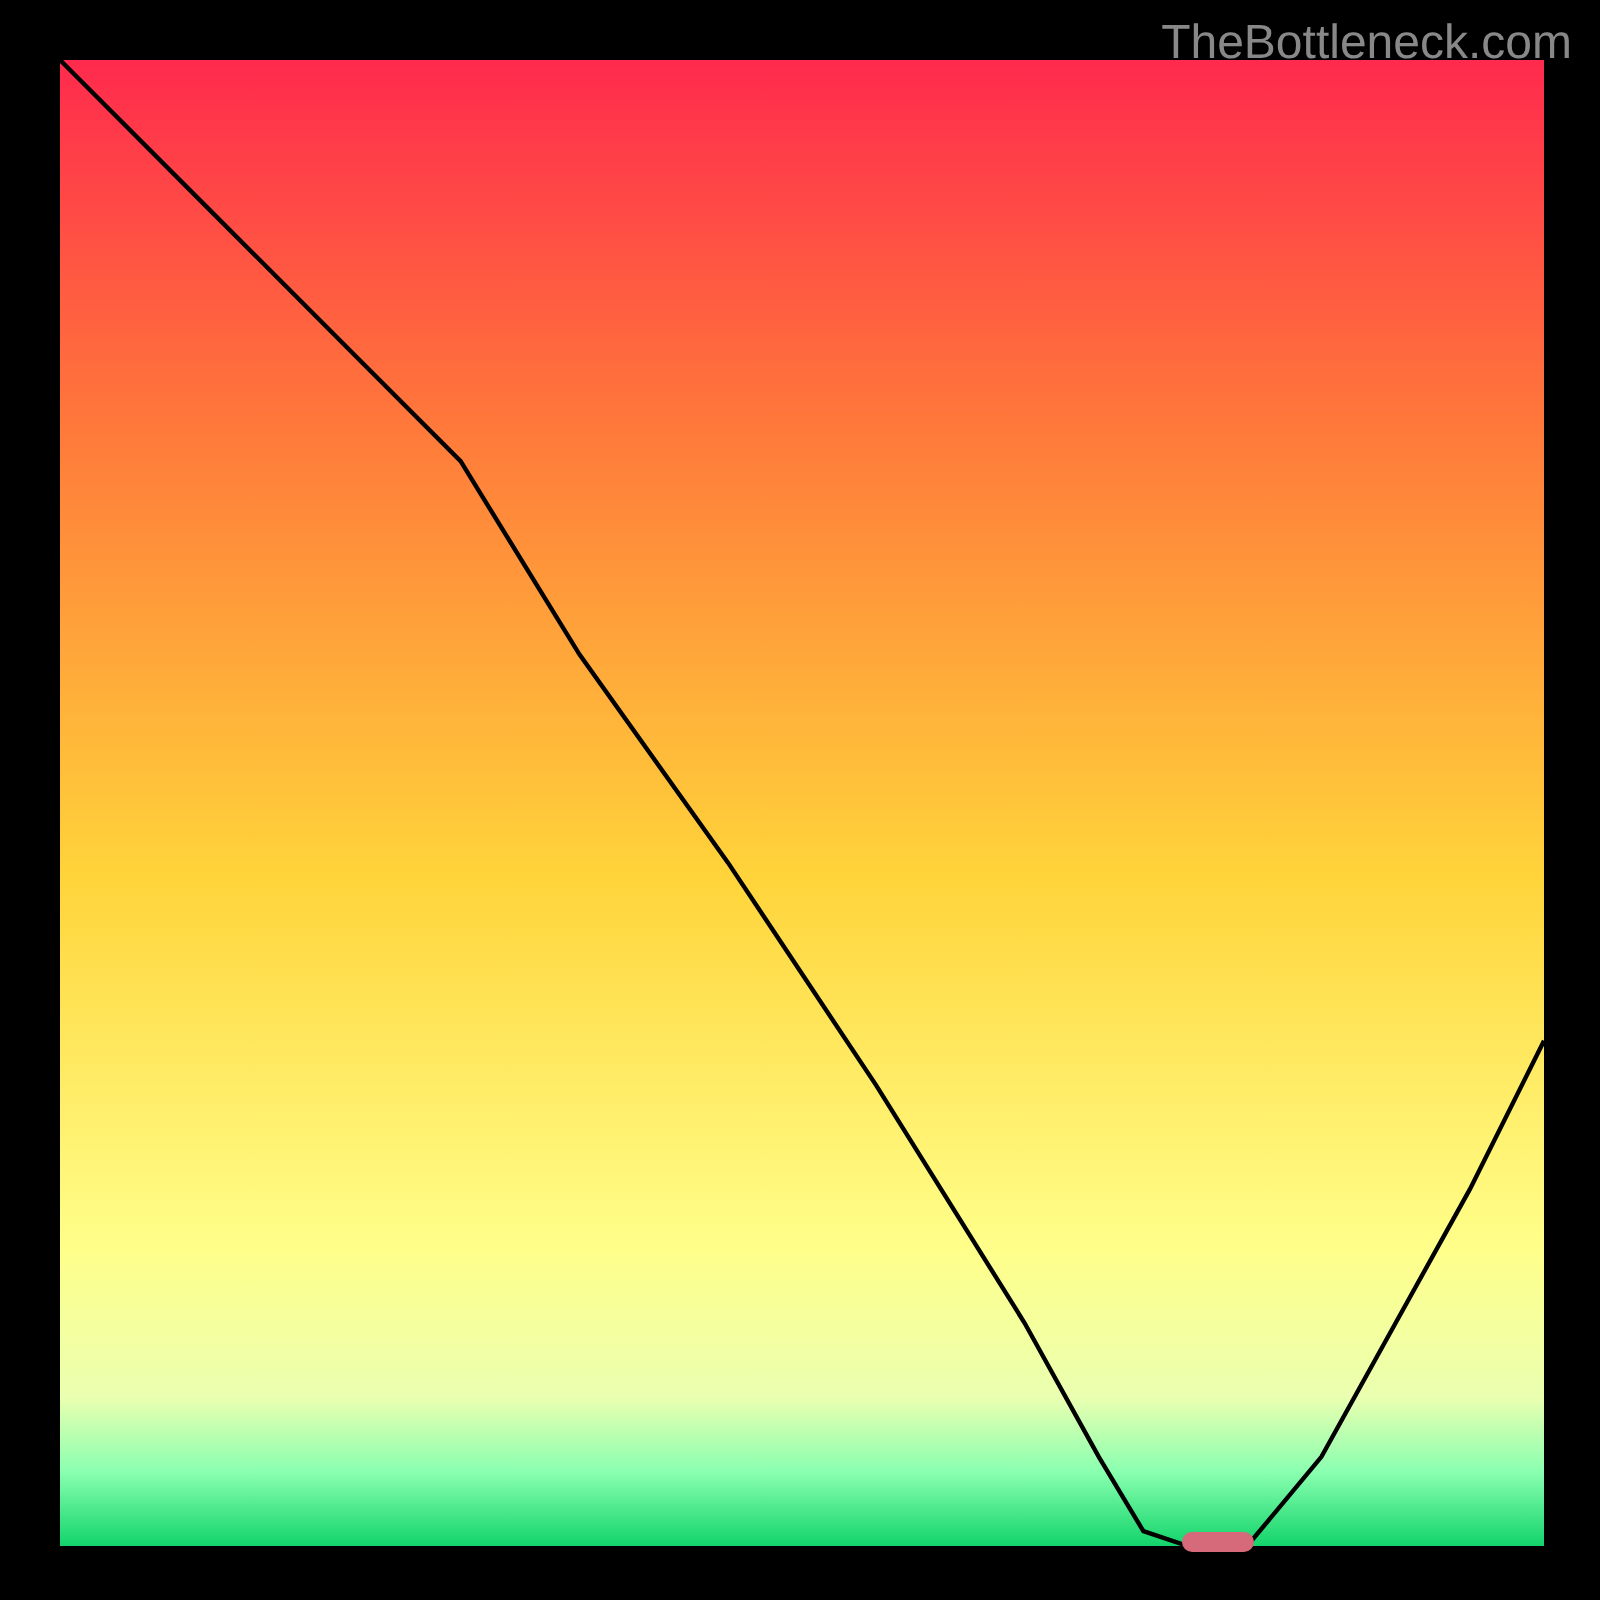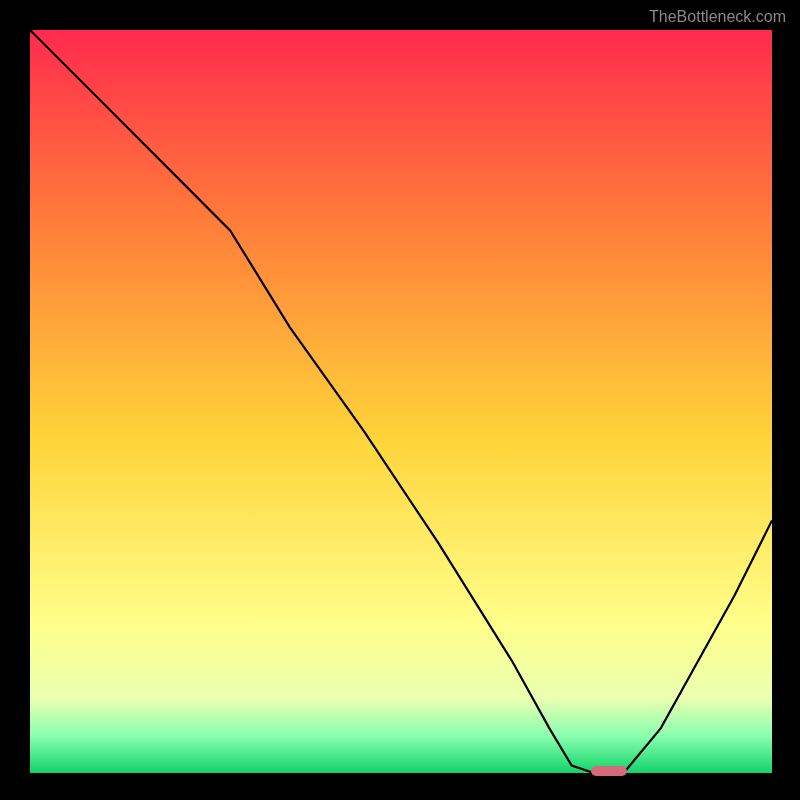--- a/index.html
+++ b/index.html
@@ -9,21 +9,21 @@
     height: 800px;
     background: #000;
     font-family: Arial, sans-serif;
     position: relative;
   }
   .watermark {
     position: absolute;
     top: 8px;
     right: 14px;
     color: #888;
-    font-size: 16px;
+    font-size: 24px;
     font-weight: 500;
     z-index: 10;
   }
   .chart-area {
     position: absolute;
     left: 30px;
     top: 30px;
     width: 742px;
     height: 743px;
     background: #000;

